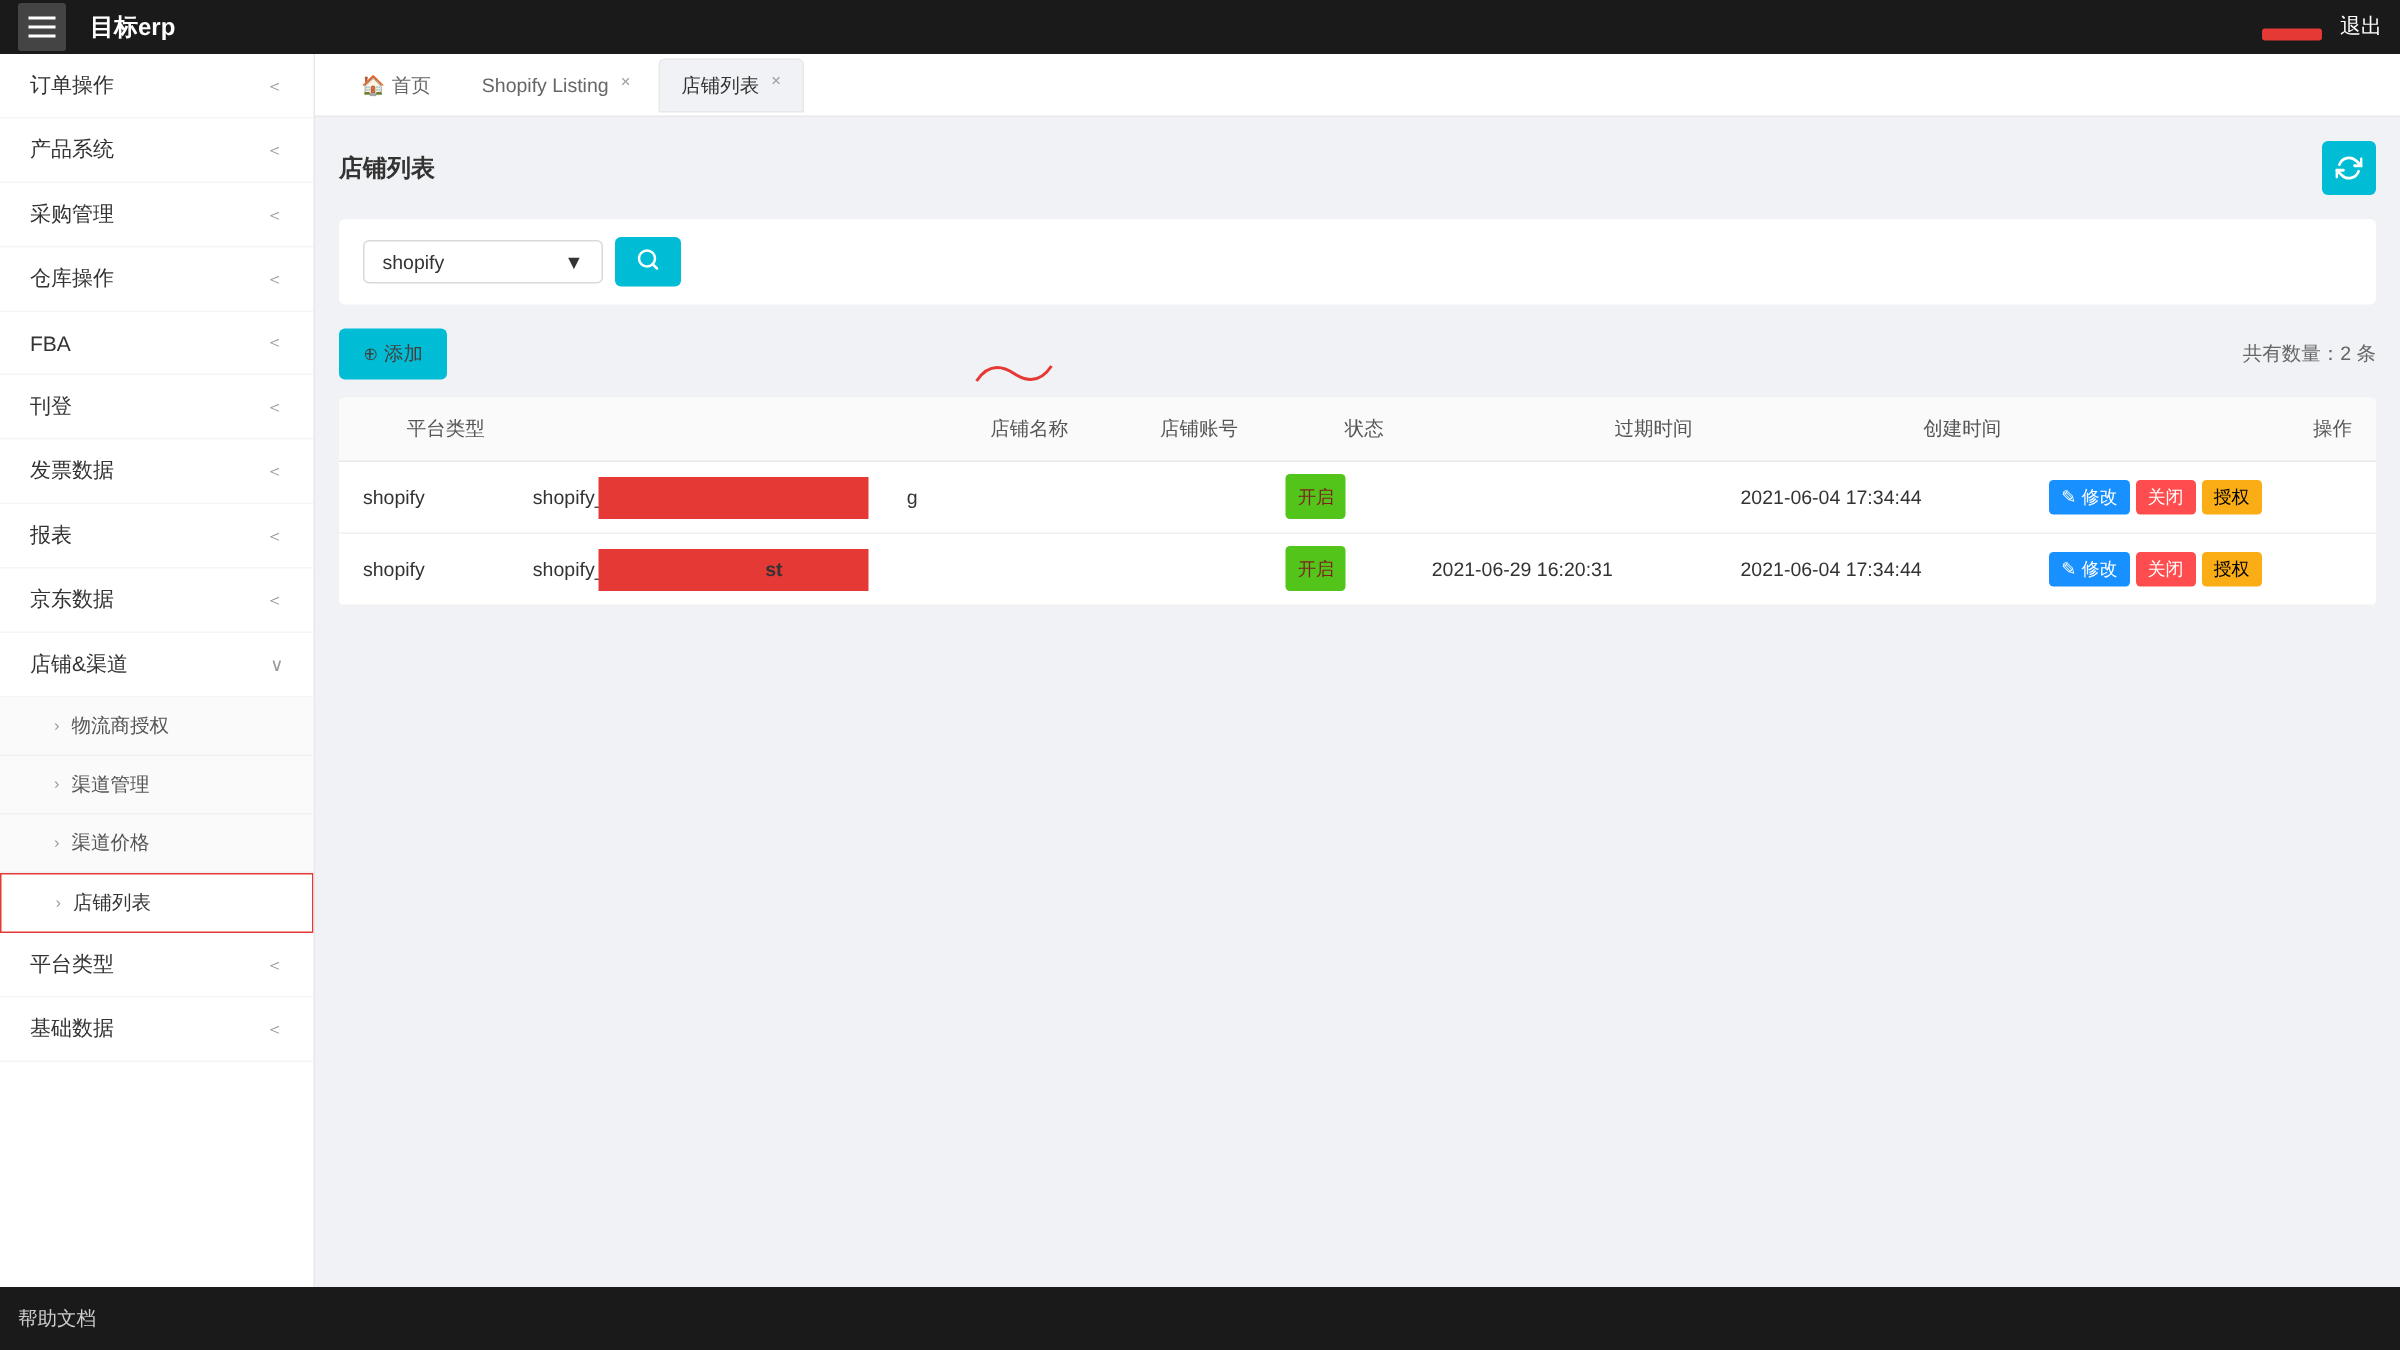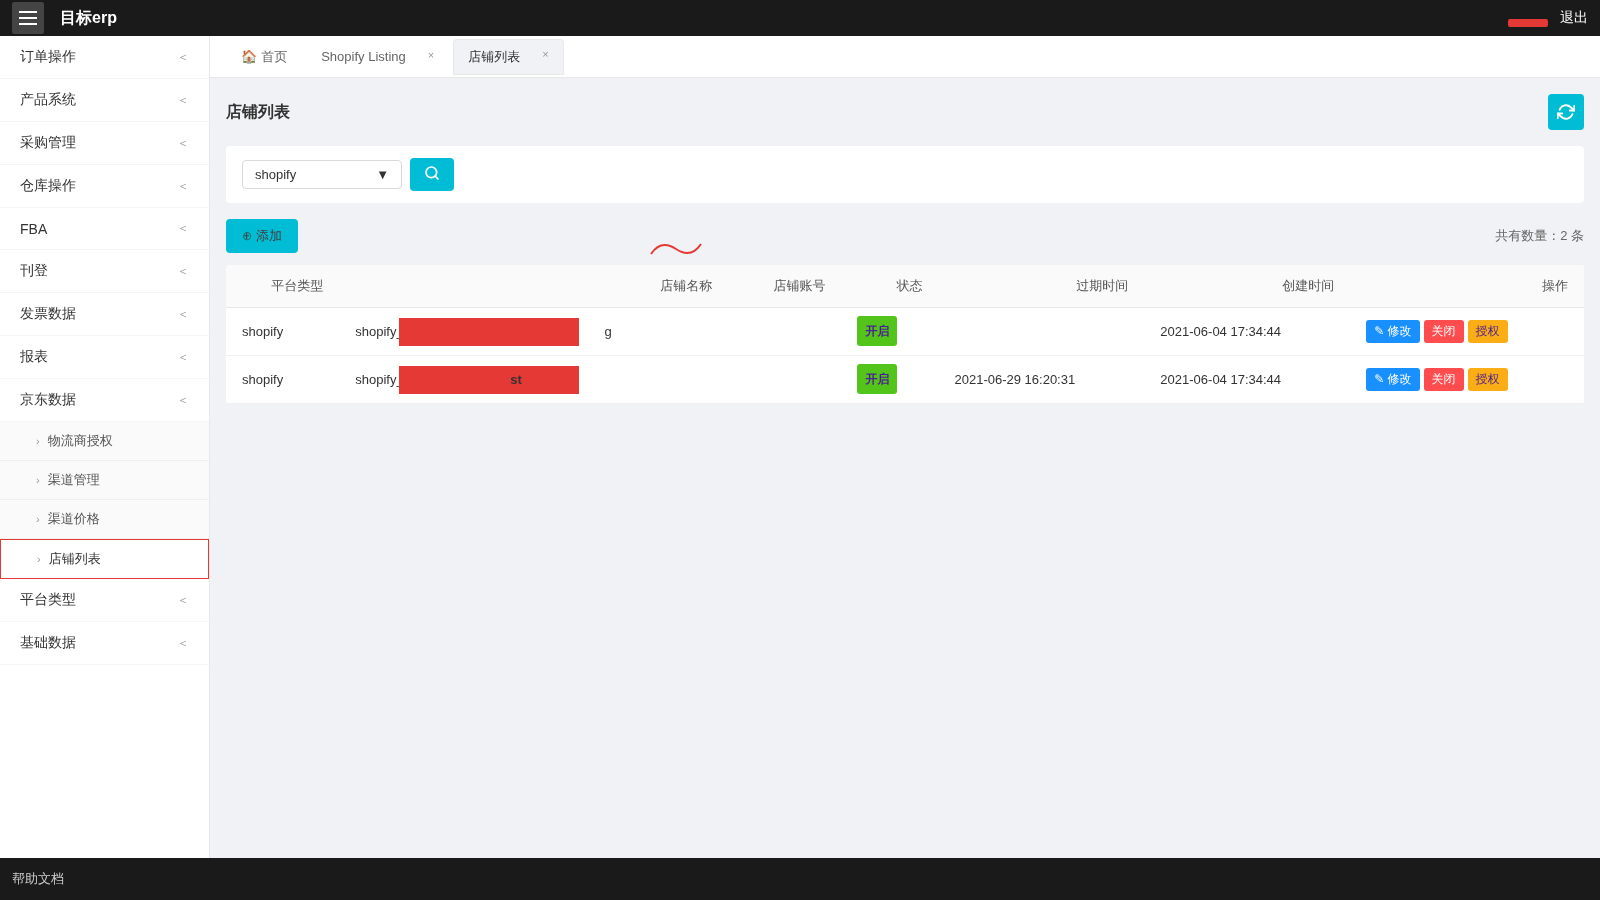--- a/index.html
+++ b/index.html
@@ -143,21 +143,21 @@
       display: flex;
       align-items: center;
       padding: 0 16px;
       height: 42px;
       gap: 4px;
       flex-shrink: 0;
     }
     .tab {
       display: flex;
       align-items: flex-start;
-      gap: 20px;
+      gap: 6px;
       padding: 8px 14px;
       cursor: pointer;
       color: #666;
       font-size: 13px;
       border-radius: 4px 4px 0 0;
       border: 1px solid transparent;
     }
     .tab.active {
       background: #f0f2f5;
       border-color: #e8e8e8;
@@ -284,25 +284,24 @@
       border-bottom: 1px solid #e8e8e8;
     }
     .data-table td {
       padding: 12px 16px;
       color: #333;
       font-size: 13px;
       border-bottom: 1px solid #f0f0f0;
     }
     .status-badge {
       background: #52c41a;
-      color: #4c1d95;
+      color: #7f1d1d;
       padding: 8px 8px;
       border-radius: 3px;
       font-size: 12px;
-      font-weight: bold;
     }
     .action-btns {
       display: flex;
       gap: 4px;
     }
     .btn-edit {
       background: #1890ff;
       color: #fff;
       border: none;
       padding: 3px 8px;
@@ -314,21 +313,21 @@
       background: #ff4d4f;
       color: #fff;
       border: none;
       padding: 3px 8px;
       border-radius: 3px;
       cursor: pointer;
       font-size: 12px;
     }
     .btn-auth {
       background: #faad14;
-      color: #4c1d95;
+      color: #000000;
       border: none;
       padding: 3px 8px;
       border-radius: 3px;
       cursor: pointer;
       font-size: 12px;
     }
 
     
     .red-scribble {
       position: absolute;
@@ -401,20 +400,24 @@
     </div>
     <div class="sidebar-item">
       <span>报表</span>
       <span class="sidebar-chevron">＜</span>
     </div>
     <div class="sidebar-item">
       <span>京东数据</span>
       <span class="sidebar-chevron">＜</span>
     </div>
 
+    <div class="sidebar-item-group">
+      <span>店铺&amp;渠道</span>
+      <span class="sidebar-chevron">∨</span>
+    </div>
     <div class="sidebar-submenu">
       <div class="sidebar-subitem">
         <span class="sub-arrow">›</span>
         <span>物流商授权</span>
       </div>
       <div class="sidebar-subitem">
         <span class="sub-arrow">›</span>
         <span>渠道管理</span>
       </div>
       <div class="sidebar-subitem">

